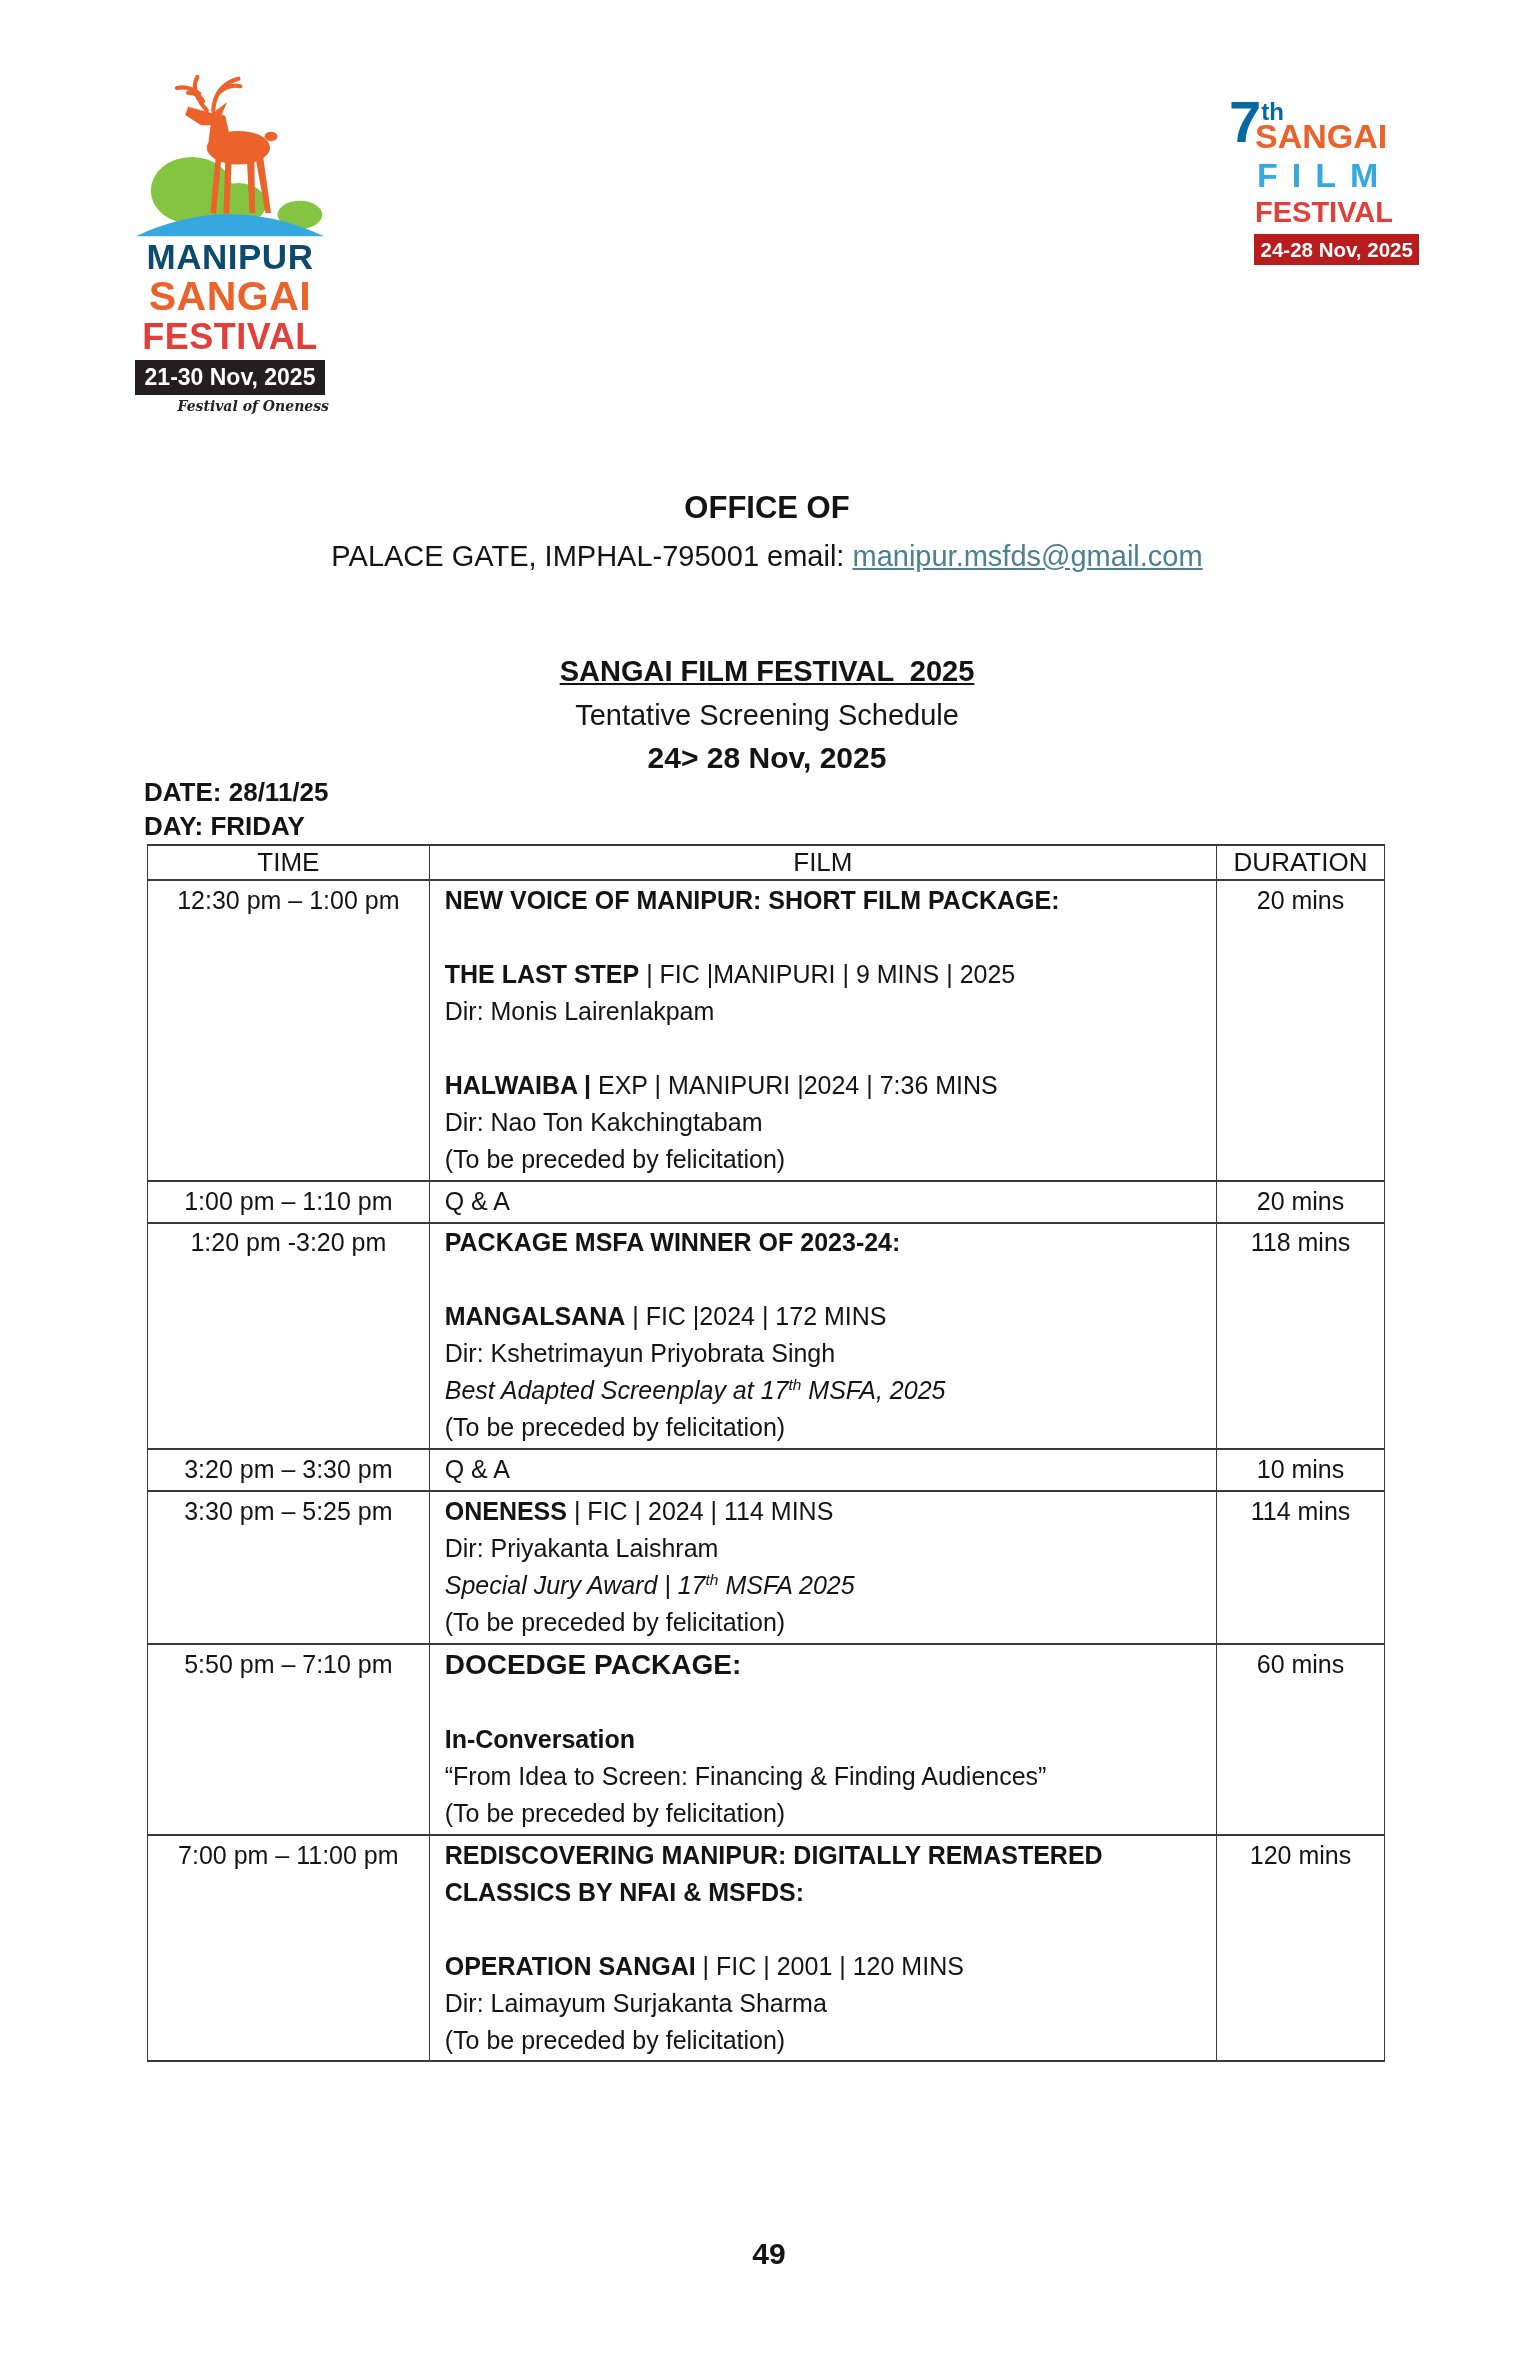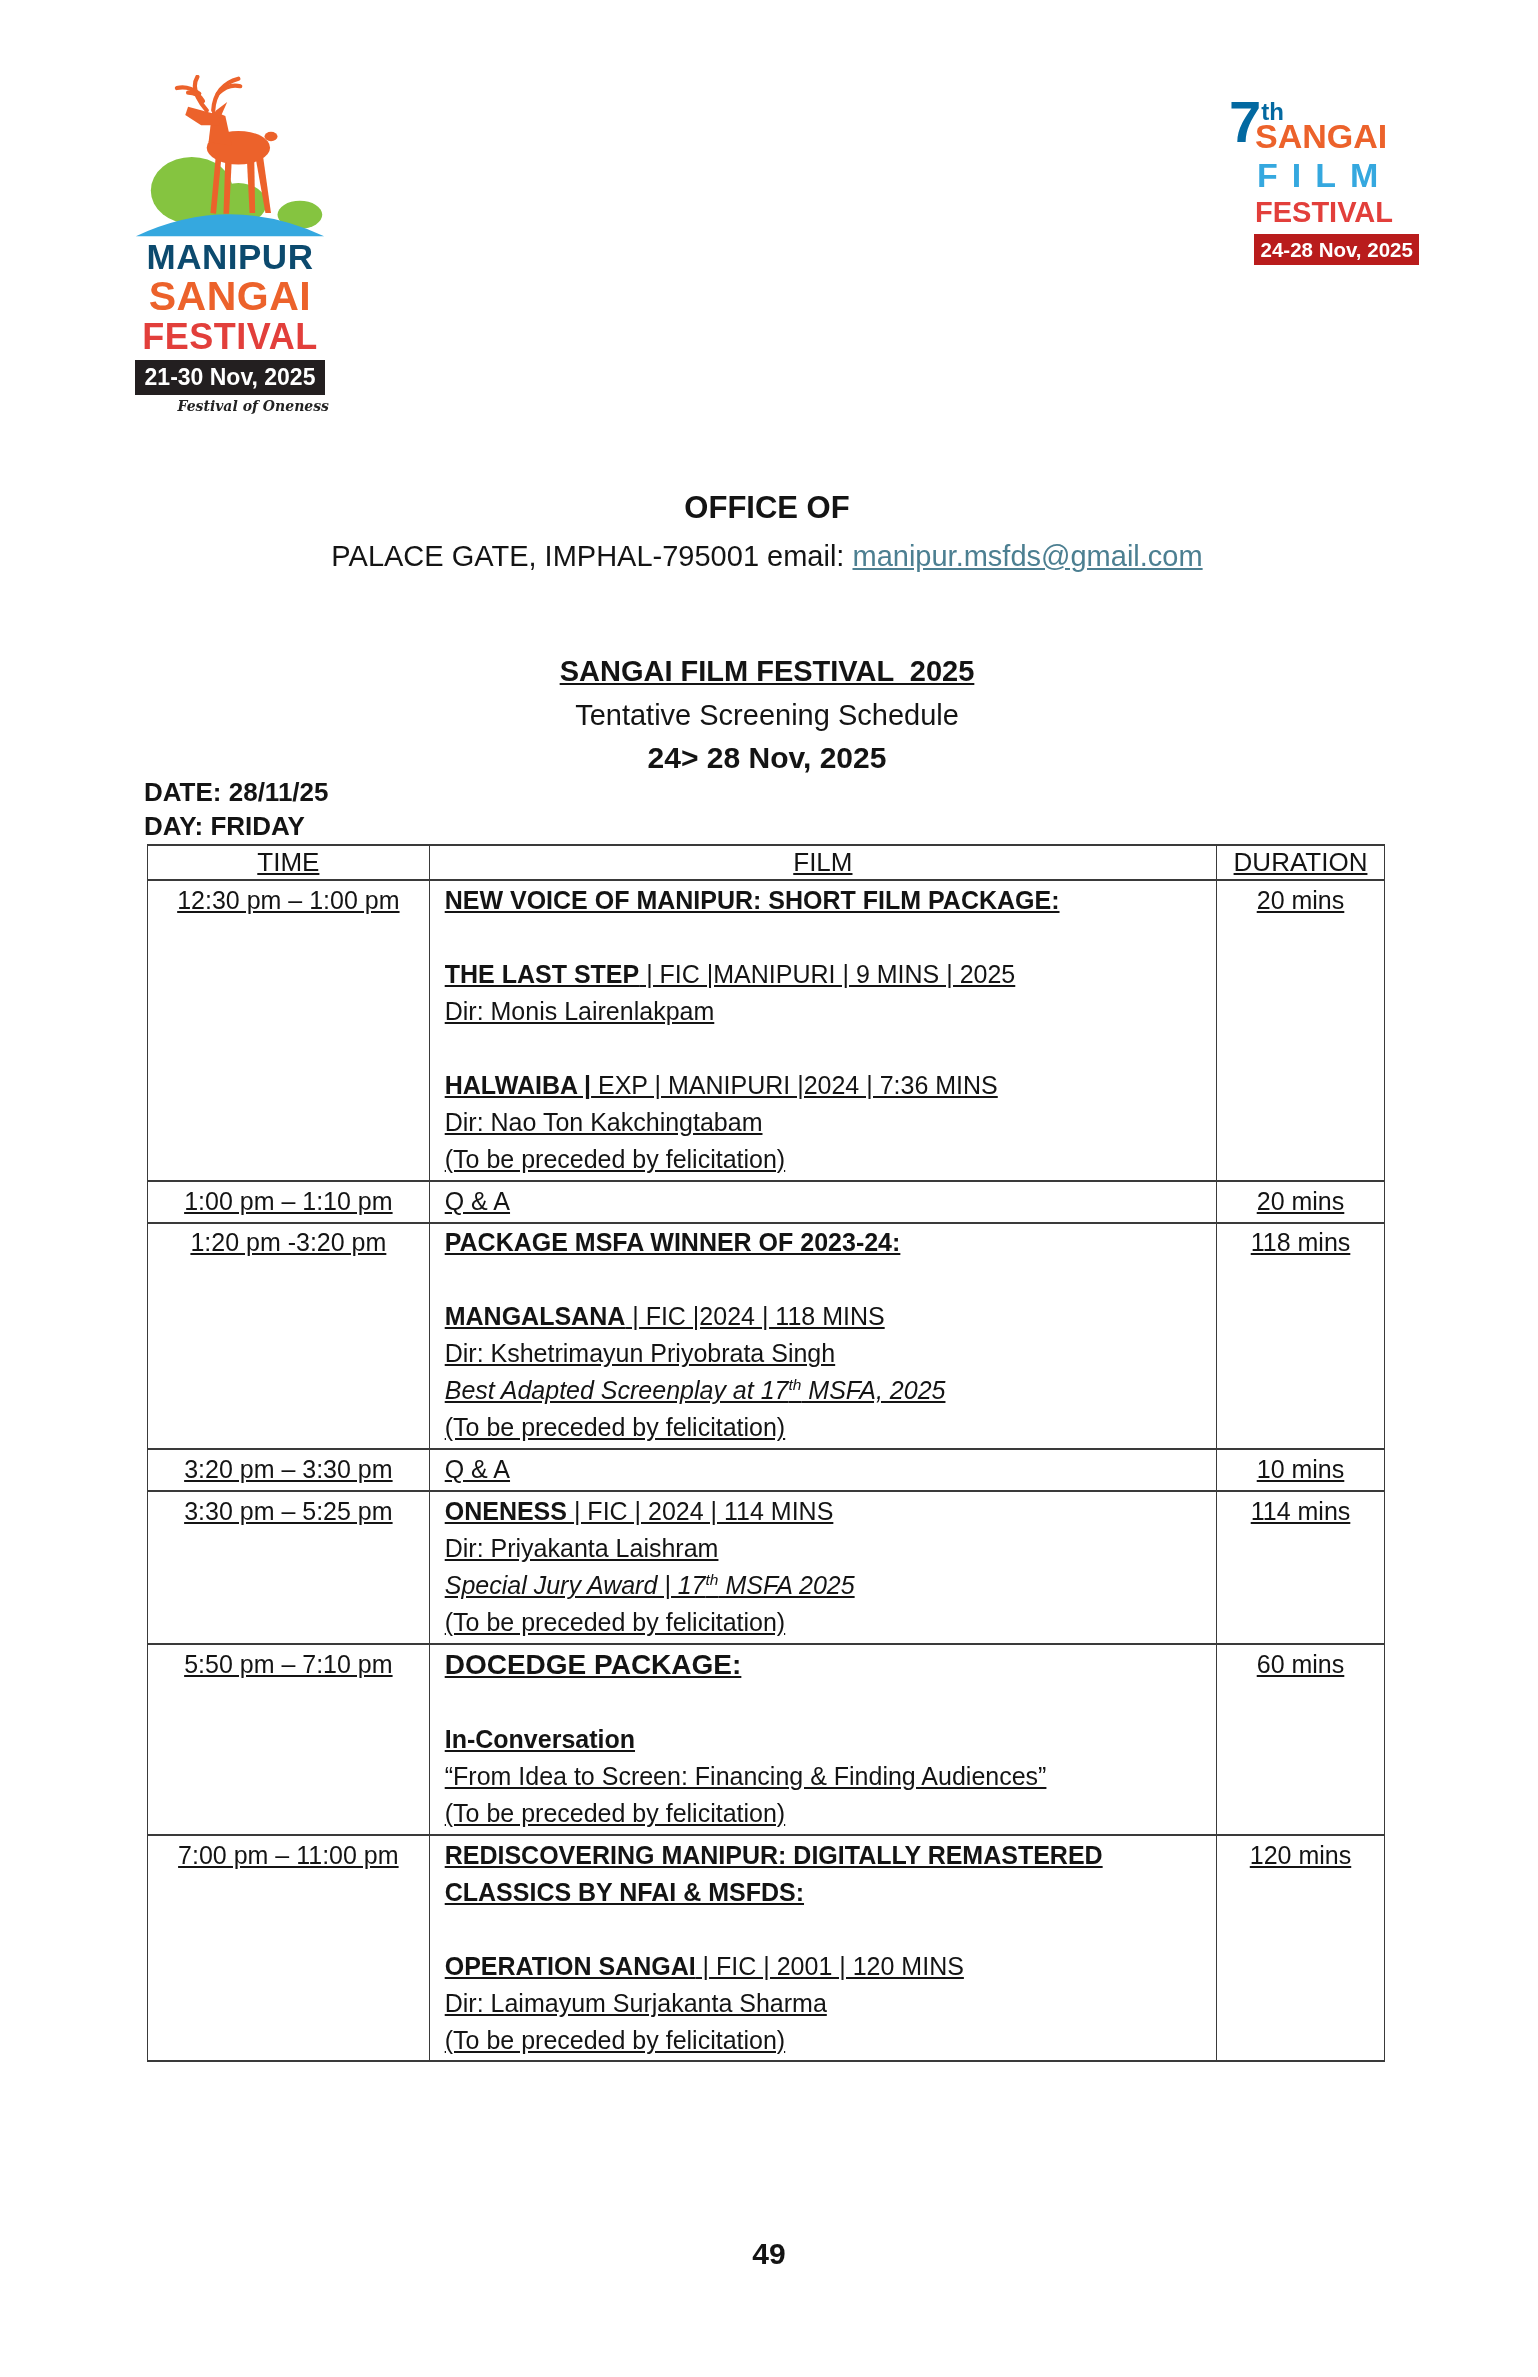--- a/index.html
+++ b/index.html
@@ -46,21 +46,20 @@
 
   .date-day { position: absolute; top: 775px; left: 144px; font-size: 26px; font-weight: bold; line-height: 34px; }
 
   
   table.schedule {
     position: absolute; top: 844px; left: 147px;
     width: 1238px;
     border-collapse: collapse;
     font-size: 25px;
     color: #141414;
-    text-decoration: underline;
   }
   table.schedule th, table.schedule td {
     border-left: 1.9px solid #3a3a3a;
     border-right: 1.9px solid #3a3a3a;
     border-top: 2.8px solid #3a3a3a;
     border-bottom: 2.8px solid #3a3a3a;
   }
   table.schedule th { font-weight: normal; font-size: 26px; height: 35px; vertical-align: middle; }
   th.col-time { width: 282px; }
   th.col-film { width: 788px; }
@@ -174,21 +173,21 @@
           <td class="film-cell">
             <div class="film-line"><span>Q &amp; A</span></div>
           </td>
           <td class="duration-cell">20 mins</td>
         </tr>
         <tr>
           <td class="time-cell">1:20 pm -3:20 pm</td>
           <td class="film-cell">
             <div class="film-line"><span class="b">PACKAGE MSFA WINNER OF 2023-24:</span></div>
             <div class="film-line blank"></div>
-            <div class="film-line"><span class="b">MANGALSANA</span><span> | FIC |2024 | 118 MINS</span></div>
+            <div class="film-line"><span class="b">MANGALSANA</span><span> | FIC |2024 | 172 MINS</span></div>
             <div class="film-line"><span>Dir: Kshetrimayun Priyobrata Singh</span></div>
             <div class="film-line"><span class="i">Best Adapted Screenplay at 17</span><sup class="i">th</sup><span class="i"> MSFA, 2025</span></div>
             <div class="film-line"><span>(To be preceded by felicitation)</span></div>
           </td>
           <td class="duration-cell">118 mins</td>
         </tr>
         <tr>
           <td class="time-cell">3:20 pm – 3:30 pm</td>
           <td class="film-cell">
             <div class="film-line"><span>Q &amp; A</span></div>

